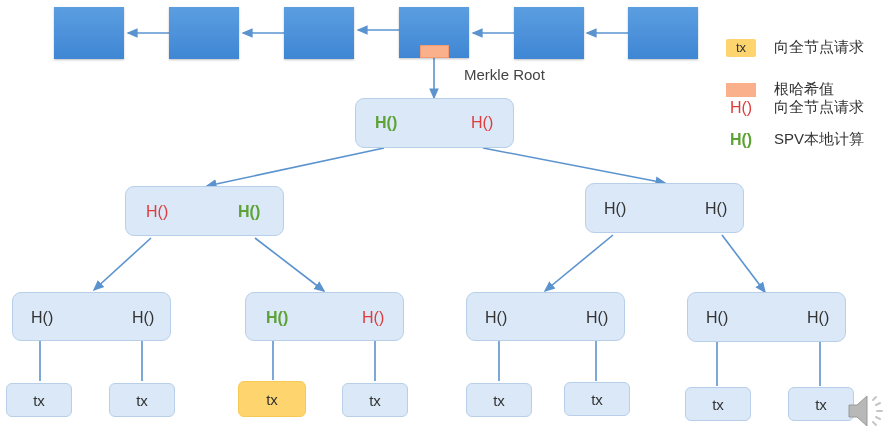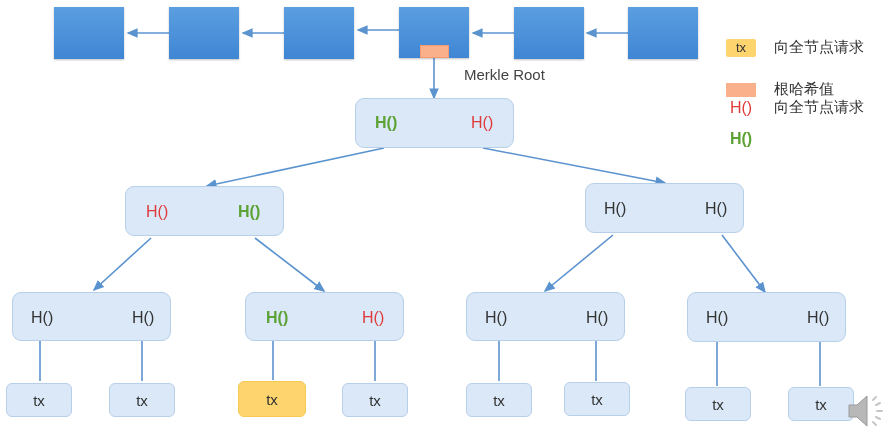--- a/index.html
+++ b/index.html
@@ -118,20 +118,21 @@
       <span class="sw-root"></span>
     </span>
   <span>根哈希值</span>
 </div>
 <div class="legend-row" style="top:98px">
   <span class="legend-sw" style="color:#e03b3b;font-size:16px">H()</span>
   <span>向全节点请求</span>
 </div>
 <div class="legend-row" style="top:130px">
   <span class="legend-sw" style="color:#5da235;font-weight:bold;font-size:16px">H()</span>
+  <span>SPV本地计算</span>
 </div>
 
 <svg class="speaker" width="44" height="38" viewBox="0 0 44 38">
   <path d="M3,13 L11,13 L21,4 L21,34 L11,25 L3,25 Z" fill="#b8b8b8" stroke="#9a9a9a" stroke-width="1"></path>
   <g stroke="#c6c6c6" stroke-width="2" stroke-linecap="round">
     <line x1="27" y1="8" x2="30" y2="5"></line>
     <line x1="30" y1="13" x2="34" y2="11"></line>
     <line x1="31" y1="19" x2="36" y2="19"></line>
     <line x1="30" y1="25" x2="34" y2="27"></line>
     <line x1="27" y1="30" x2="30" y2="33"></line>

